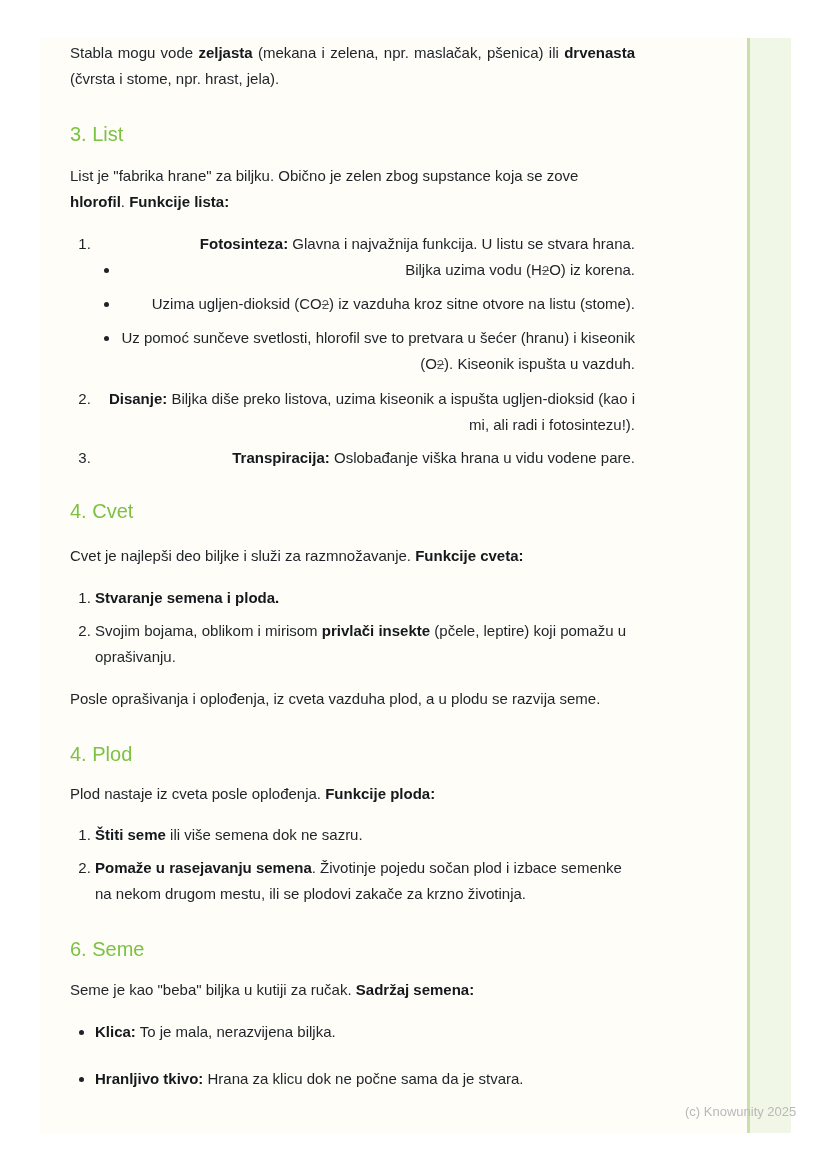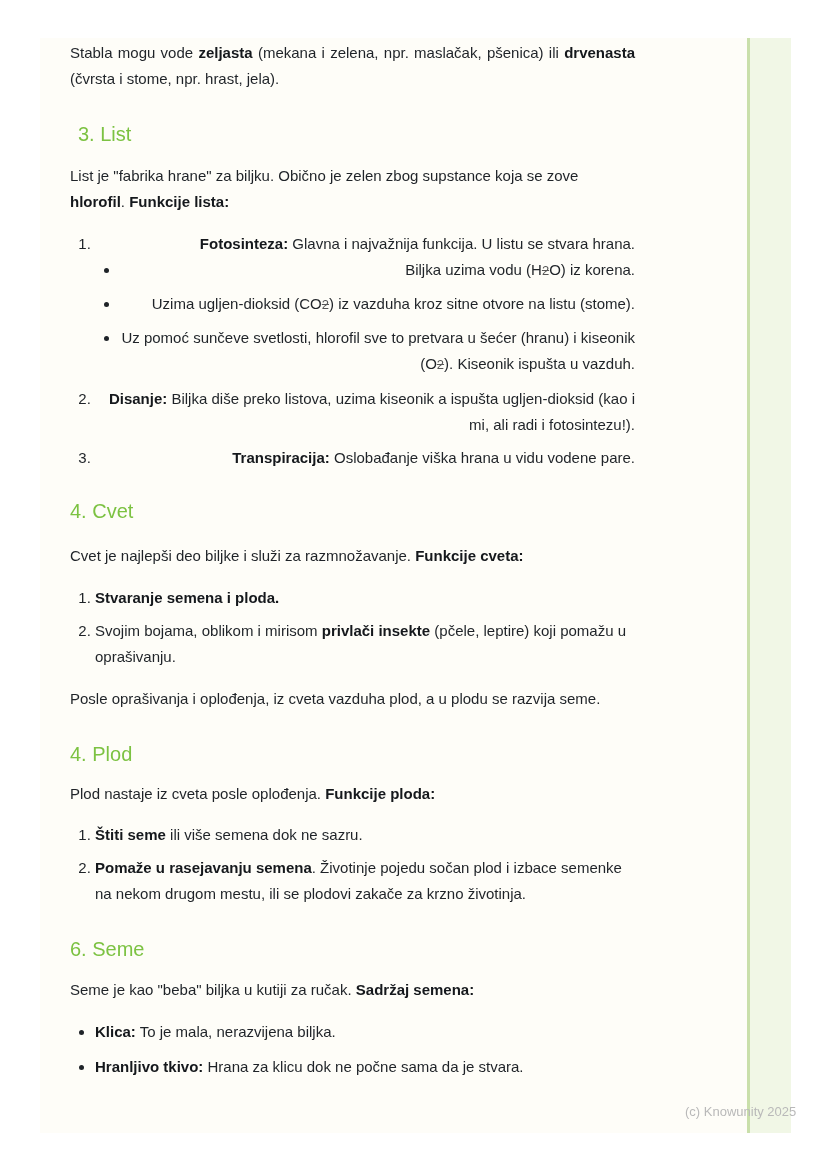--- a/index.html
+++ b/index.html
@@ -28,21 +28,21 @@
 <div class="page"></div>
 <div class="side-panel"></div>
 <div class="side-rule"></div>
 
 <div class="content">
 
   <p class="justify" style="margin-top:0;">
     <span>Stabla mogu vode </span><b>zeljasta</b><span> (mekana i zelena, npr. maslačak, pšenica) ili </span><b>drvenasta</b><span> (čvrsta i stome, npr. hrast, jela).</span>
   </p>
 
-  <h2 style="margin-top:28px;margin-left:8px;">3. List</h2>
+  <h2 style="margin-top:28px;">3. List</h2>
   <p style="margin-top:15px;">
     <span>List je "fabrika hrane" za biljku. Obično je zelen zbog supstance koja se zove </span><b>hlorofil</b><span>. </span><b>Funkcije lista:</b>
   </p>
   <ol style="margin-top:16px;text-align:right;">
     <li>
       <b>Fotosinteza:</b><span> Glavna i najvažnija funkcija. U listu se stvara hrana.</span>
       <ul class="sub" style="margin-top:0;">
         <li><span>Biljka uzima vodu (H</span><span class="sub2">2</span><span>O) iz korena.</span></li>
         <li><span>Uzima ugljen-dioksid (CO</span><span class="sub2">2</span><span>) iz vazduha kroz sitne otvore na listu (stome).</span></li>
         <li><span>Uz pomoć sunčeve svetlosti, hlorofil sve to pretvara u šećer (hranu) i kiseonik (O</span><span class="sub2">2</span><span>). Kiseonik ispušta u vazduh.</span></li>
@@ -84,19 +84,19 @@
   </ol>
 
   <h2 style="margin-top:28px;">6. Seme</h2>
   <p style="margin-top:14px;">
     <span>Seme je kao "beba" biljka u kutiji za ručak. </span><b>Sadržaj semena:</b>
   </p>
   <ul class="top" style="margin-top:16px;">
     <li>
       <b>Klica:</b><span> To je mala, nerazvijena biljka.</span>
     </li>
-    <li style="margin-top:9px;">
+    <li style="margin-top:21px;">
       <b>Hranljivo tkivo:</b><span> Hrana za klicu dok ne počne sama da je stvara.</span>
     </li>
   </ul>
 </div>
 
 <div class="footer">(c) Knowunity 2025</div>
 
 </body></html>

